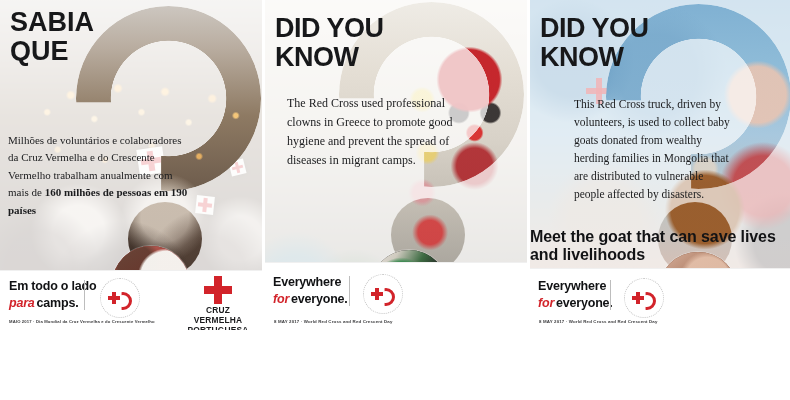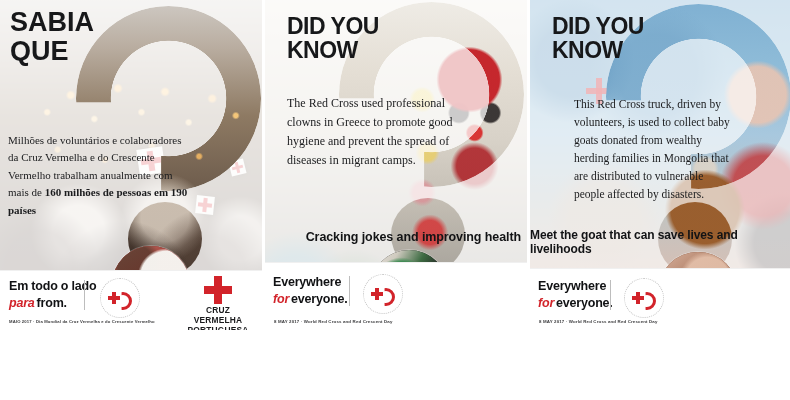--- a/index.html
+++ b/index.html
@@ -204,21 +204,21 @@
     top: 8px;
     margin: 0;
     color: #17181a;
     font-weight: 700;
     letter-spacing: -0.5px;
     line-height: 1.06;
     white-space: pre-line;
   }
   .panel.p1 .headline { font-size: 27px; letter-spacing: 0px; }
   .panel.p2 .headline,
-  .panel.p3 .headline { left: 22px; top: 14px; font-size: 23px; }
+  .panel.p3 .headline { left: 10px; top: 14px; font-size: 27px; }
 
   .body-copy {
     position: absolute;
     margin: 0;
     color: #1b1c1e;
     line-height: 1.58;
     white-space: pre-line;
     font-family: Liberation Serif, serif;
   }
   .panel.p1 .body-copy {
@@ -238,21 +238,21 @@
   .tagline-strip {
     position: absolute;
     right: 6px;
     margin: 0;
     color: #121315;
     font-weight: 700;
     font-size: 12.5px;
     letter-spacing: -0.1px;
   }
   .panel.p2 .tagline-strip { top: 230px; right: 6px; }
-  .panel.p3 .tagline-strip { top: 228px; right: 4px; font-size: 12px; }
+  .panel.p3 .tagline-strip { top: 228px; right: 4px; font-size: 16px; }
 
   
   .footer {
     position: absolute;
     left: 0; right: 0; bottom: 0;
     height: 60px;
     background: #ffffff;
     display: flex;
     align-items: center;
   }
@@ -398,21 +398,21 @@
     <h1 class="headline">SABIA
 QUE</h1>
 
     <p class="body-copy"><span>Milhões de voluntários e colaboradores da Cruz Vermelha e do Crescente Vermelho trabalham anualmente com mais de </span><b>160 milhões de pessoas em 190 países</b></p>
 
     <div class="footer">
       <div class="hairline-top"></div>
       <div class="footer-inner">
         <div class="slogan">
           <span class="l1">Em todo o lado</span>
-          <span class="l2"><i class="em">para</i><span>from.</span></span>
+          <span class="l2"><i class="em">para</i><span>camps.</span></span>
         </div>
 
         <div class="divider"></div>
 
         <div class="emblem">
           <div class="glyphs">
             <span class="cross"></span>
             <span class="crescent"></span>
           </div>
         </div>
@@ -442,21 +442,20 @@
 
       <div class="inset inset-kids" style="left:372px; top:0; width:0; height:0;"></div>
       <div class="inset inset-kids" style="left:105px; top:250px; width:78px; height:78px;">
         <div class="ph inset-kids"></div>
       </div>
     </div>
 
     <h1 class="headline">DID YOU
 KNOW</h1>
     <p class="body-copy">The Red Cross used professional clowns in Greece to promote good hygiene and prevent the spread of diseases in migrant camps.</p>
-    <p class="tagline-strip">Cracking jokes and improving health</p>
 
     <div class="footer">
       <div class="hairline-top"></div>
       <div class="footer-inner">
         <div class="slogan">
           <span class="l1">Everywhere</span>
           <span class="l2"><i class="em">for</i><span>everyone.</span></span>
         </div>
 
         <div class="divider"></div>

